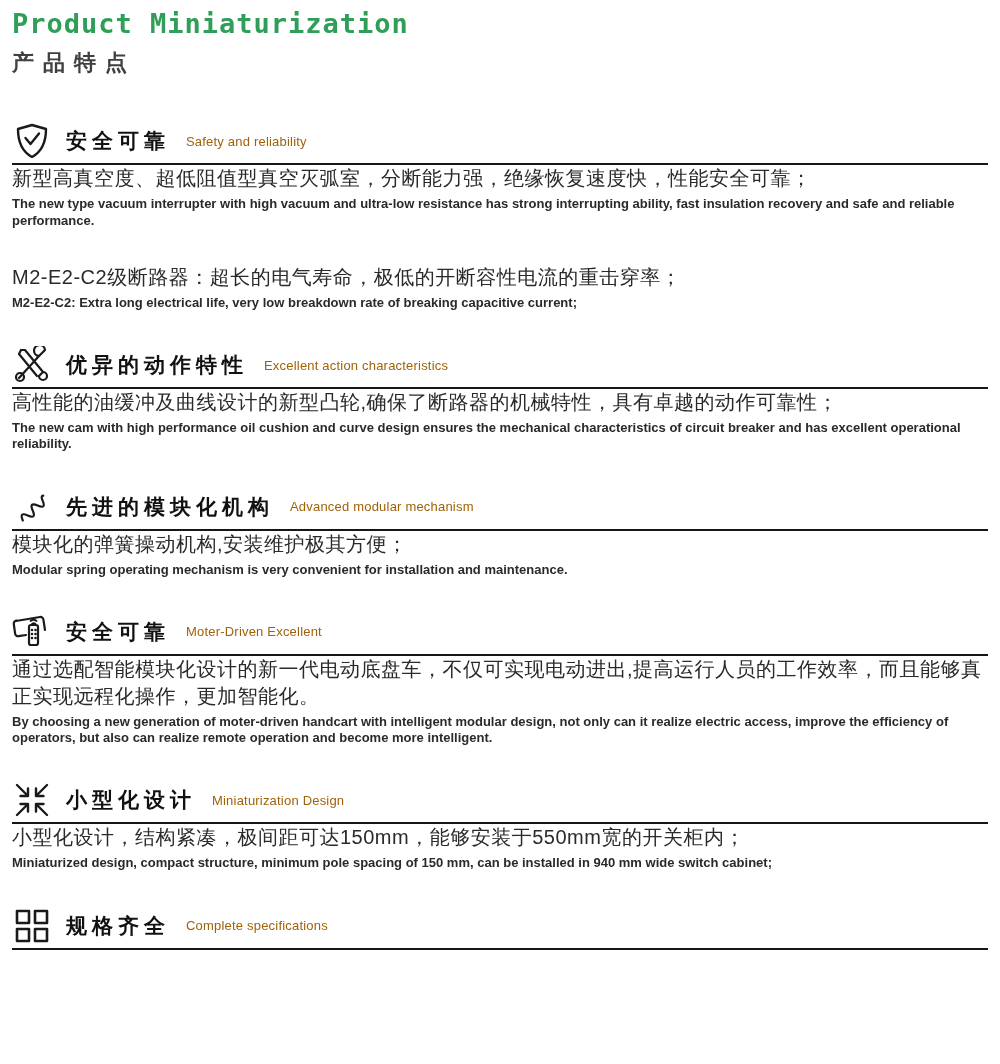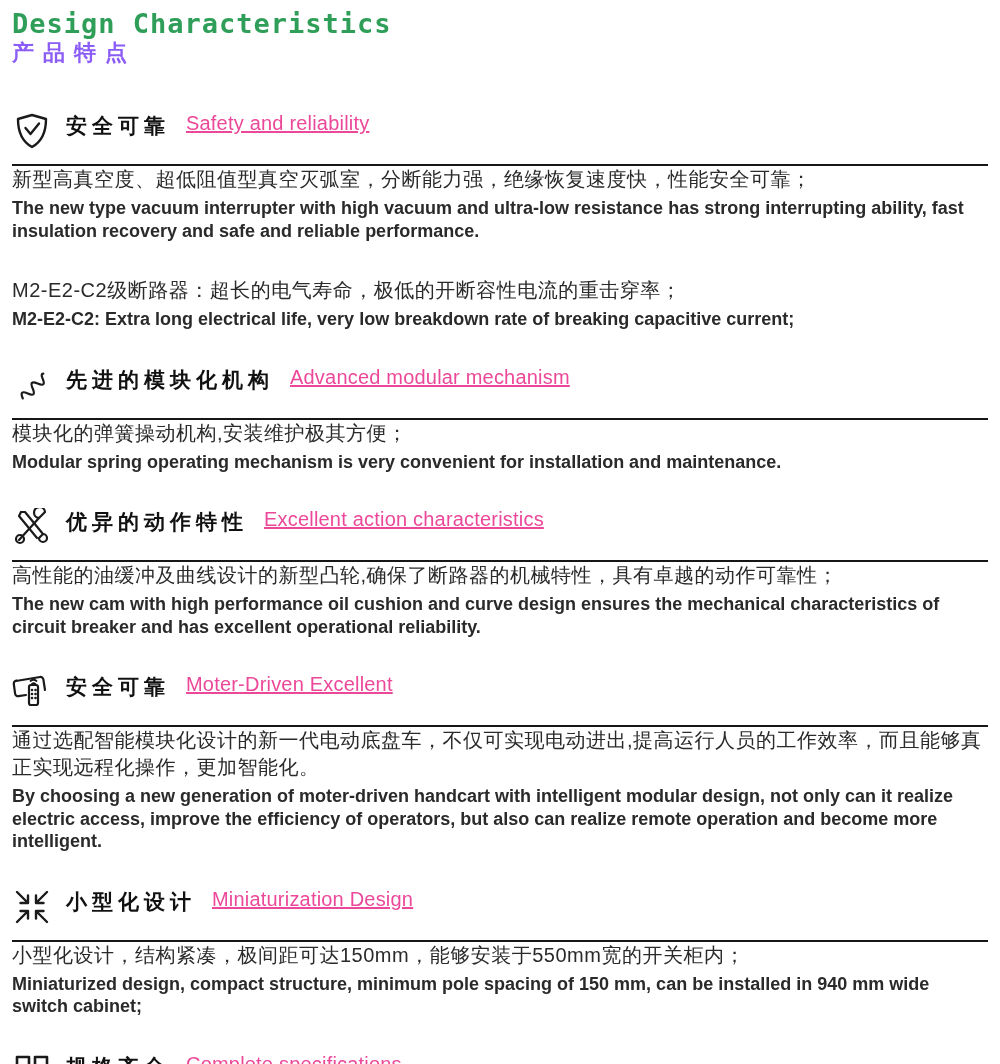--- a/index.html
+++ b/index.html
@@ -9,44 +9,44 @@
     color:#2b2b2b;box-sizing:border-box;
     padding:8px 12px 10px 12px;
   }
   .page-title-en{
     font-family:"DejaVu Sans Mono","Liberation Mono",monospace;
     font-weight:bold;font-size:27px;letter-spacing:1px;
     color:#2e9e58;line-height:1.05;margin-top:2px;
   }
   .page-title-cn{
     font-weight:bold;font-size:22px;letter-spacing:9px;
-    color:#8b5cf6;
+    color:#404040;margin-top:10px;
   }
   .sections{margin-top:44px;}
   .section{margin-top:35px;}
   .section:first-child{margin-top:0;}
   .section-header{
-    display:flex;align-items:flex-start;
+    display:flex;align-items:center;
     border-bottom:2px solid #161616;
-    padding-bottom:14px;
+    padding-bottom:3px;
   }
   .icon{width:40px;height:38px;flex:0 0 40px;margin-right:14px;display:flex;align-items:center;justify-content:center;}
   .icon svg{display:block;}
   .h-cn{font-size:21px;font-weight:bold;letter-spacing:5px;color:#111;white-space:nowrap;}
-  .h-en{font-size:20px;color:#ec4899;margin-left:16px;white-space:nowrap;letter-spacing:0.2px;text-decoration:underline;}
+  .h-en{font-size:13px;color:#a16207;margin-left:16px;white-space:nowrap;letter-spacing:0.2px;}
   .body-cn{font-size:20px;color:#2a2a2a;line-height:1.35;letter-spacing:0.5px;}
-  .body-en{font-size:18px;font-weight:bold;color:#2a2a2a;margin-top:4px;line-height:1.25;}
+  .body-en{font-size:13px;font-weight:bold;color:#2a2a2a;margin-top:4px;line-height:1.25;}
   .stroke{fill:none;stroke:#1a1a1a;stroke-width:2.4;stroke-linecap:round;stroke-linejoin:round;}
   .fillk{fill:#1a1a1a;stroke:none;}
 </style>
 </head>
 <body>
 
 <header>
-  <div class="page-title-en">Design Characteristics</div>
+  <div class="page-title-en">Product Miniaturization</div>
   <div class="page-title-cn">产品特点</div>
 </header>
 
 <main class="sections">
 
   <section class="section">
     <div class="section-header">
       <span class="icon">
         <svg width="34" height="36" viewBox="0 0 34 36">
           <path class="stroke" d="M17 2 L31 6 C31 18 28 28 17 34 C6 28 3 18 3 6 Z"></path>
@@ -62,46 +62,46 @@
 
   <section class="section">
     <div class="body-cn">M2-E2-C2级断路器：超长的电气寿命，极低的开断容性电流的重击穿率；</div>
     <div class="body-en">M2-E2-C2: Extra long electrical life, very low breakdown rate of breaking capacitive current;</div>
   </section>
 
   <section class="section">
     <div class="section-header">
       <span class="icon">
         <svg width="38" height="38" viewBox="0 0 38 38">
+          <path class="stroke" style="stroke-width:2.2" d="M6 32 L26 10 M26 10 a5.5 5.5 0 1 1 6 -6 l-4 4 z"></path>
+          <path class="stroke" style="stroke-width:2.2" d="M8 4 L12 4 L30 26 M30 26 a4 4 0 1 1 -4 4 z M8 4 L6 8 L24 30"></path>
+          <circle class="stroke" style="stroke-width:2.2" cx="7" cy="31" r="4"></circle>
+        </svg>
+      </span>
+      <span class="h-cn">优异的动作特性</span>
+      <span class="h-en">Excellent action characteristics</span>
+    </div>
+    <div class="body-cn">高性能的油缓冲及曲线设计的新型凸轮,确保了断路器的机械特性，具有卓越的动作可靠性；</div>
+    <div class="body-en">The new cam with high performance oil cushion and curve design ensures the mechanical characteristics of circuit breaker and has excellent operational reliability.</div>
+  </section>
+
+  <section class="section">
+    <div class="section-header">
+      <span class="icon">
+        <svg width="38" height="38" viewBox="0 0 38 38">
           <g transform="rotate(-45 19 19)">
             <path class="stroke" style="stroke-width:2.2" d="M3 22 q3.5 -9 7 0 q3.5 9 7 0 q3.5 -9 7 0 q3.5 9 7 0 q2 -5 4 -3"></path>
           </g>
         </svg>
       </span>
       <span class="h-cn">先进的模块化机构</span>
       <span class="h-en">Advanced modular mechanism</span>
     </div>
     <div class="body-cn">模块化的弹簧操动机构,安装维护极其方便；</div>
     <div class="body-en">Modular spring operating mechanism is very convenient for installation and maintenance.</div>
-  </section>
-
-  <section class="section">
-    <div class="section-header">
-      <span class="icon">
-        <svg width="38" height="38" viewBox="0 0 38 38">
-          <path class="stroke" style="stroke-width:2.2" d="M6 32 L26 10 M26 10 a5.5 5.5 0 1 1 6 -6 l-4 4 z"></path>
-          <path class="stroke" style="stroke-width:2.2" d="M8 4 L12 4 L30 26 M30 26 a4 4 0 1 1 -4 4 z M8 4 L6 8 L24 30"></path>
-          <circle class="stroke" style="stroke-width:2.2" cx="7" cy="31" r="4"></circle>
-        </svg>
-      </span>
-      <span class="h-cn">优异的动作特性</span>
-      <span class="h-en">Excellent action characteristics</span>
-    </div>
-    <div class="body-cn">高性能的油缓冲及曲线设计的新型凸轮,确保了断路器的机械特性，具有卓越的动作可靠性；</div>
-    <div class="body-en">The new cam with high performance oil cushion and curve design ensures the mechanical characteristics of circuit breaker and has excellent operational reliability.</div>
   </section>
 
   <section class="section">
     <div class="section-header">
       <span class="icon">
         <svg width="40" height="38" viewBox="0 0 40 38">
           <path class="stroke" style="stroke-width:2.2" d="M4 8 L28 4 a3 3 0 0 1 3.4 2.6 L33 17 M14 22 L6.5 23.2 a3 3 0 0 1 -3.4 -2.6 L1.8 11 a3 3 0 0 1 2.6 -3.4"></path>
           <rect class="stroke" style="stroke-width:2.2" x="17" y="12" width="9" height="20" rx="2"></rect>
           <path class="stroke" style="stroke-width:1.8" d="M18.5 8 q3 -2.5 6 0 M20 11 q1.7 -1.4 3.4 0"></path>
           <circle class="fillk" cx="20" cy="17" r="1.3"></circle>

